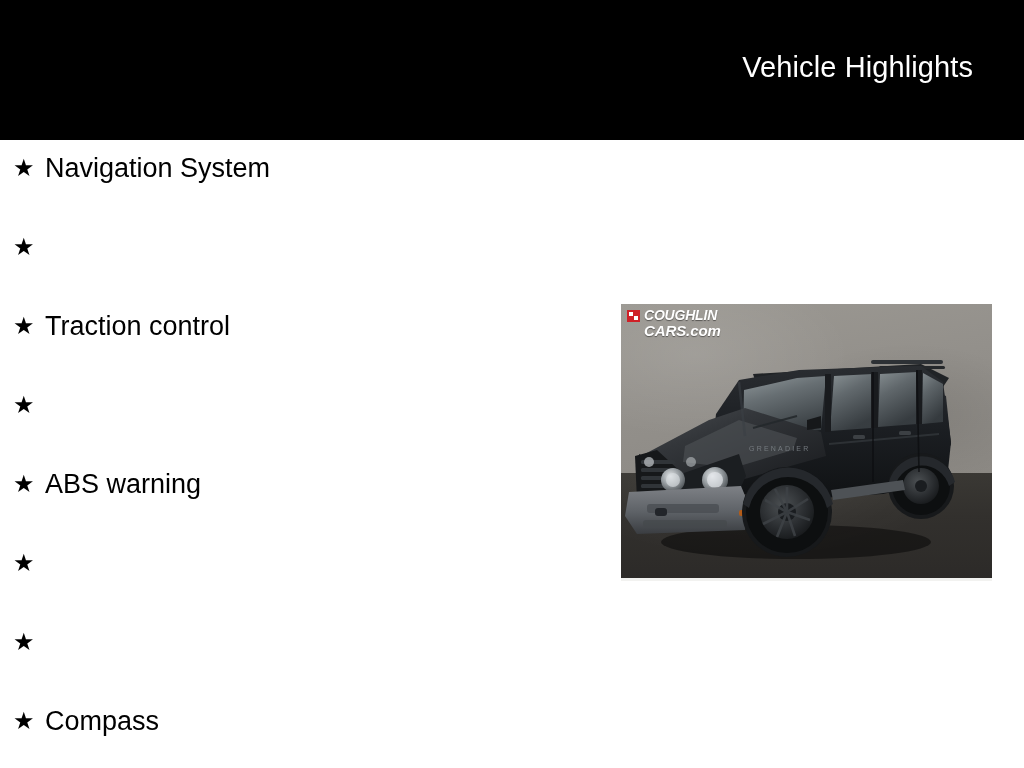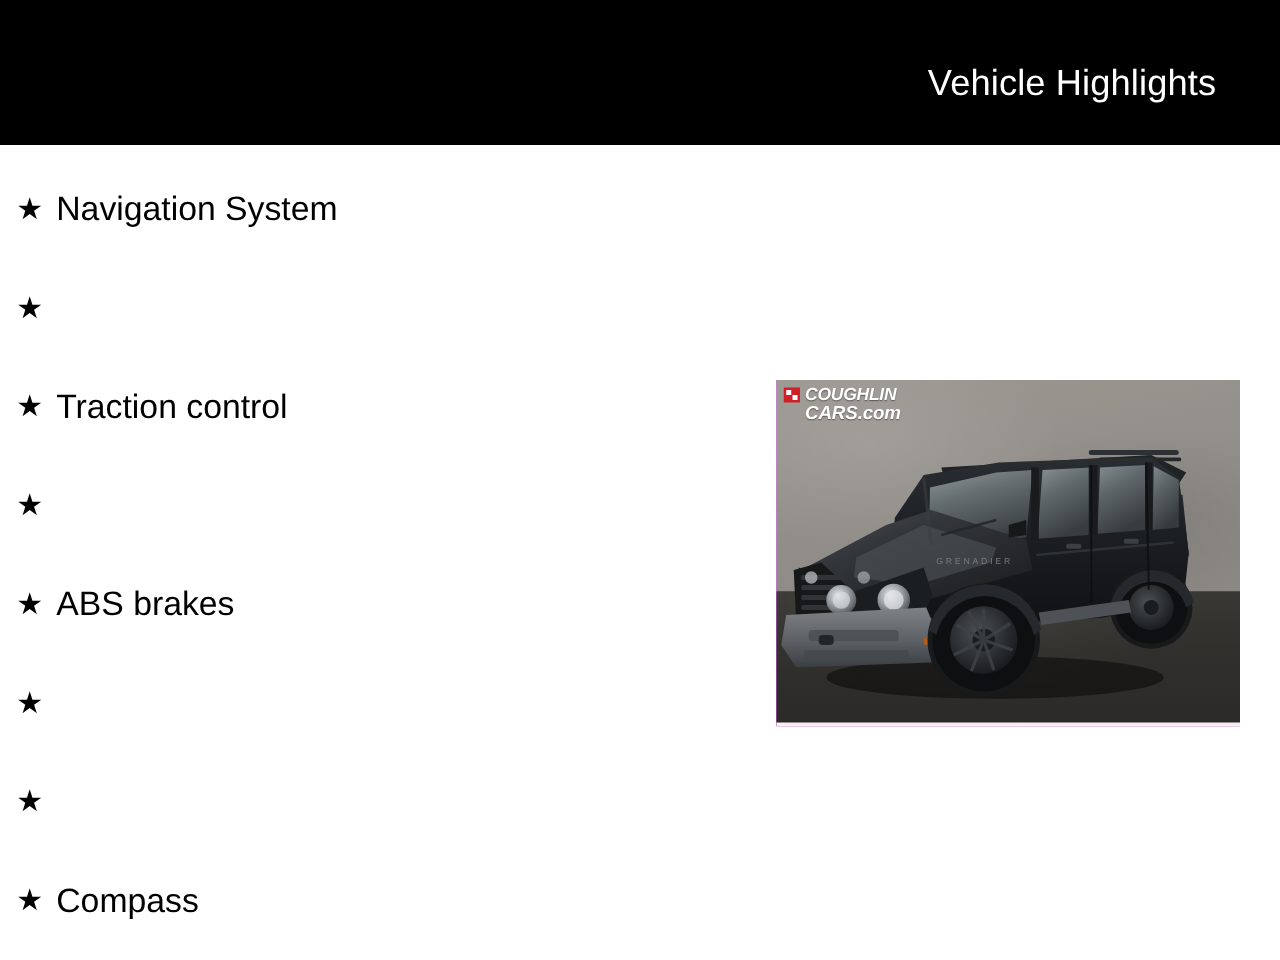--- a/index.html
+++ b/index.html
@@ -15,21 +15,21 @@
     overflow: hidden;
     position: relative;
   }
 
   
   .header-bar {
     position: absolute;
     left: 0;
     top: 0;
     width: 1024px;
-    height: 116px;
+    height: 140px;
     background: #000000;
     box-sizing: border-box;
   }
   .header-title {
     position: absolute;
     right: 51px;
     top: 50px;
     color: #ffffff;
     font-size: 29px;
     line-height: 34px;
@@ -74,21 +74,21 @@
   }
 
   
   .vehicle-photo {
     position: absolute;
     left: 621px;
     top: 304px;
     width: 371px;
     height: 277px;
     overflow: hidden;
-    background: #d946ef;
+    background: #c2410c;
   }
   .photo-wall {
     position: absolute;
     left: 0; top: 0;
     width: 100%;
     height: 61%;
     background:
       radial-gradient(ellipse 60% 70% at 20% 30%, rgba(255,255,255,0.10), rgba(0,0,0,0) 70%),
       radial-gradient(ellipse 50% 60% at 78% 65%, rgba(0,0,0,0.10), rgba(0,0,0,0) 70%),
       linear-gradient(170deg, #9b9892 0%, #93908b 45%, #8b8883 100%);
@@ -194,21 +194,21 @@
     <span class="star-bullet">★</span>
     <span class="highlight-label">Traction control</span>
   </li>
 
   <li class="highlight-item">
     <span class="star-bullet">★</span>
   </li>
 
   <li class="highlight-item">
     <span class="star-bullet">★</span>
-    <span class="highlight-label">ABS brakes</span>
+    <span class="highlight-label">ABS warning</span>
   </li>
 
   <li class="highlight-item">
     <span class="star-bullet">★</span>
   </li>
 
   <li class="highlight-item">
     <span class="star-bullet">★</span>
   </li>
 

